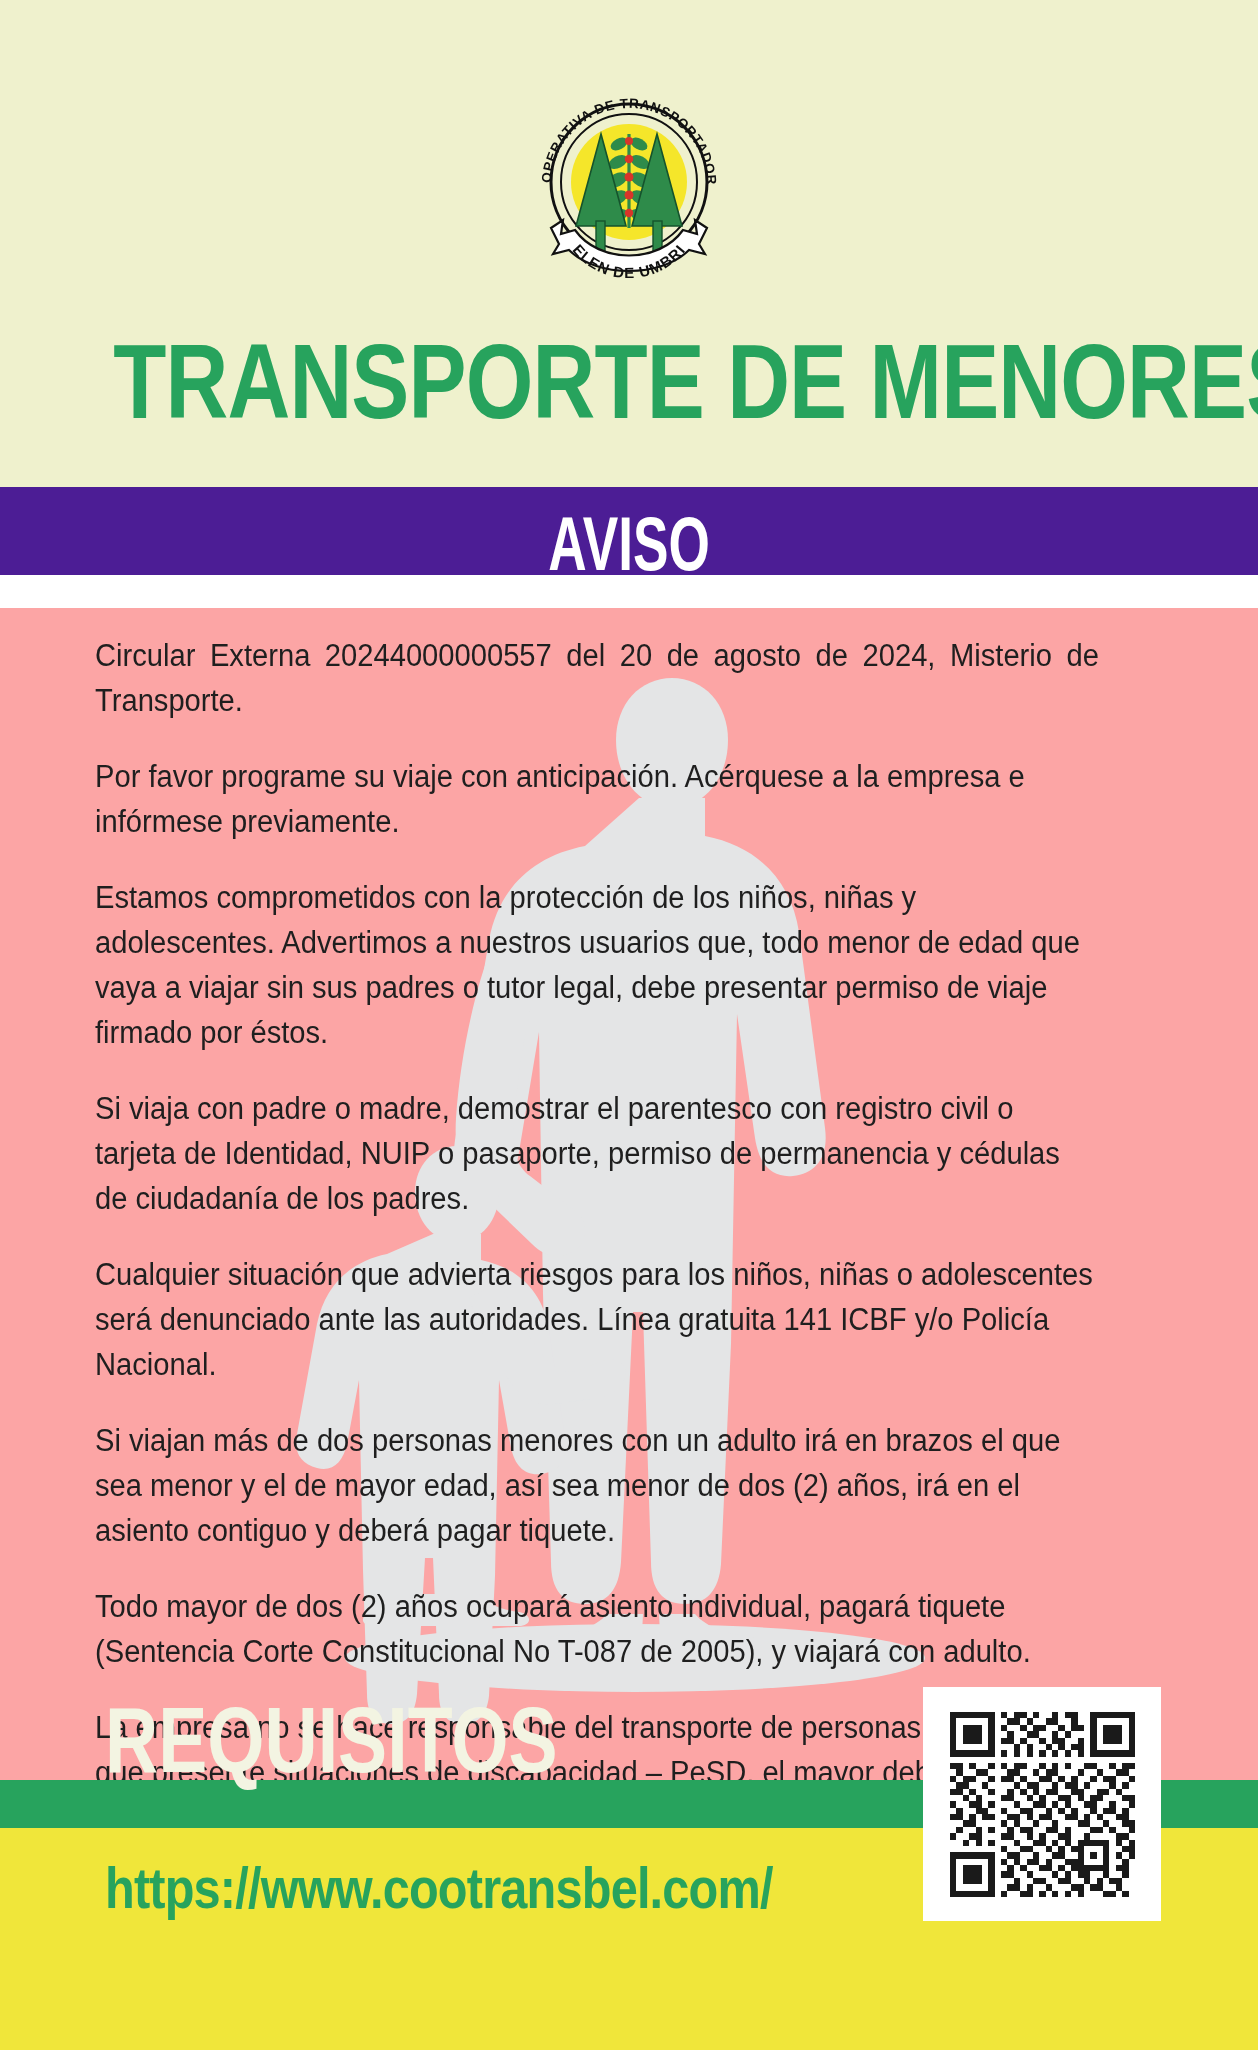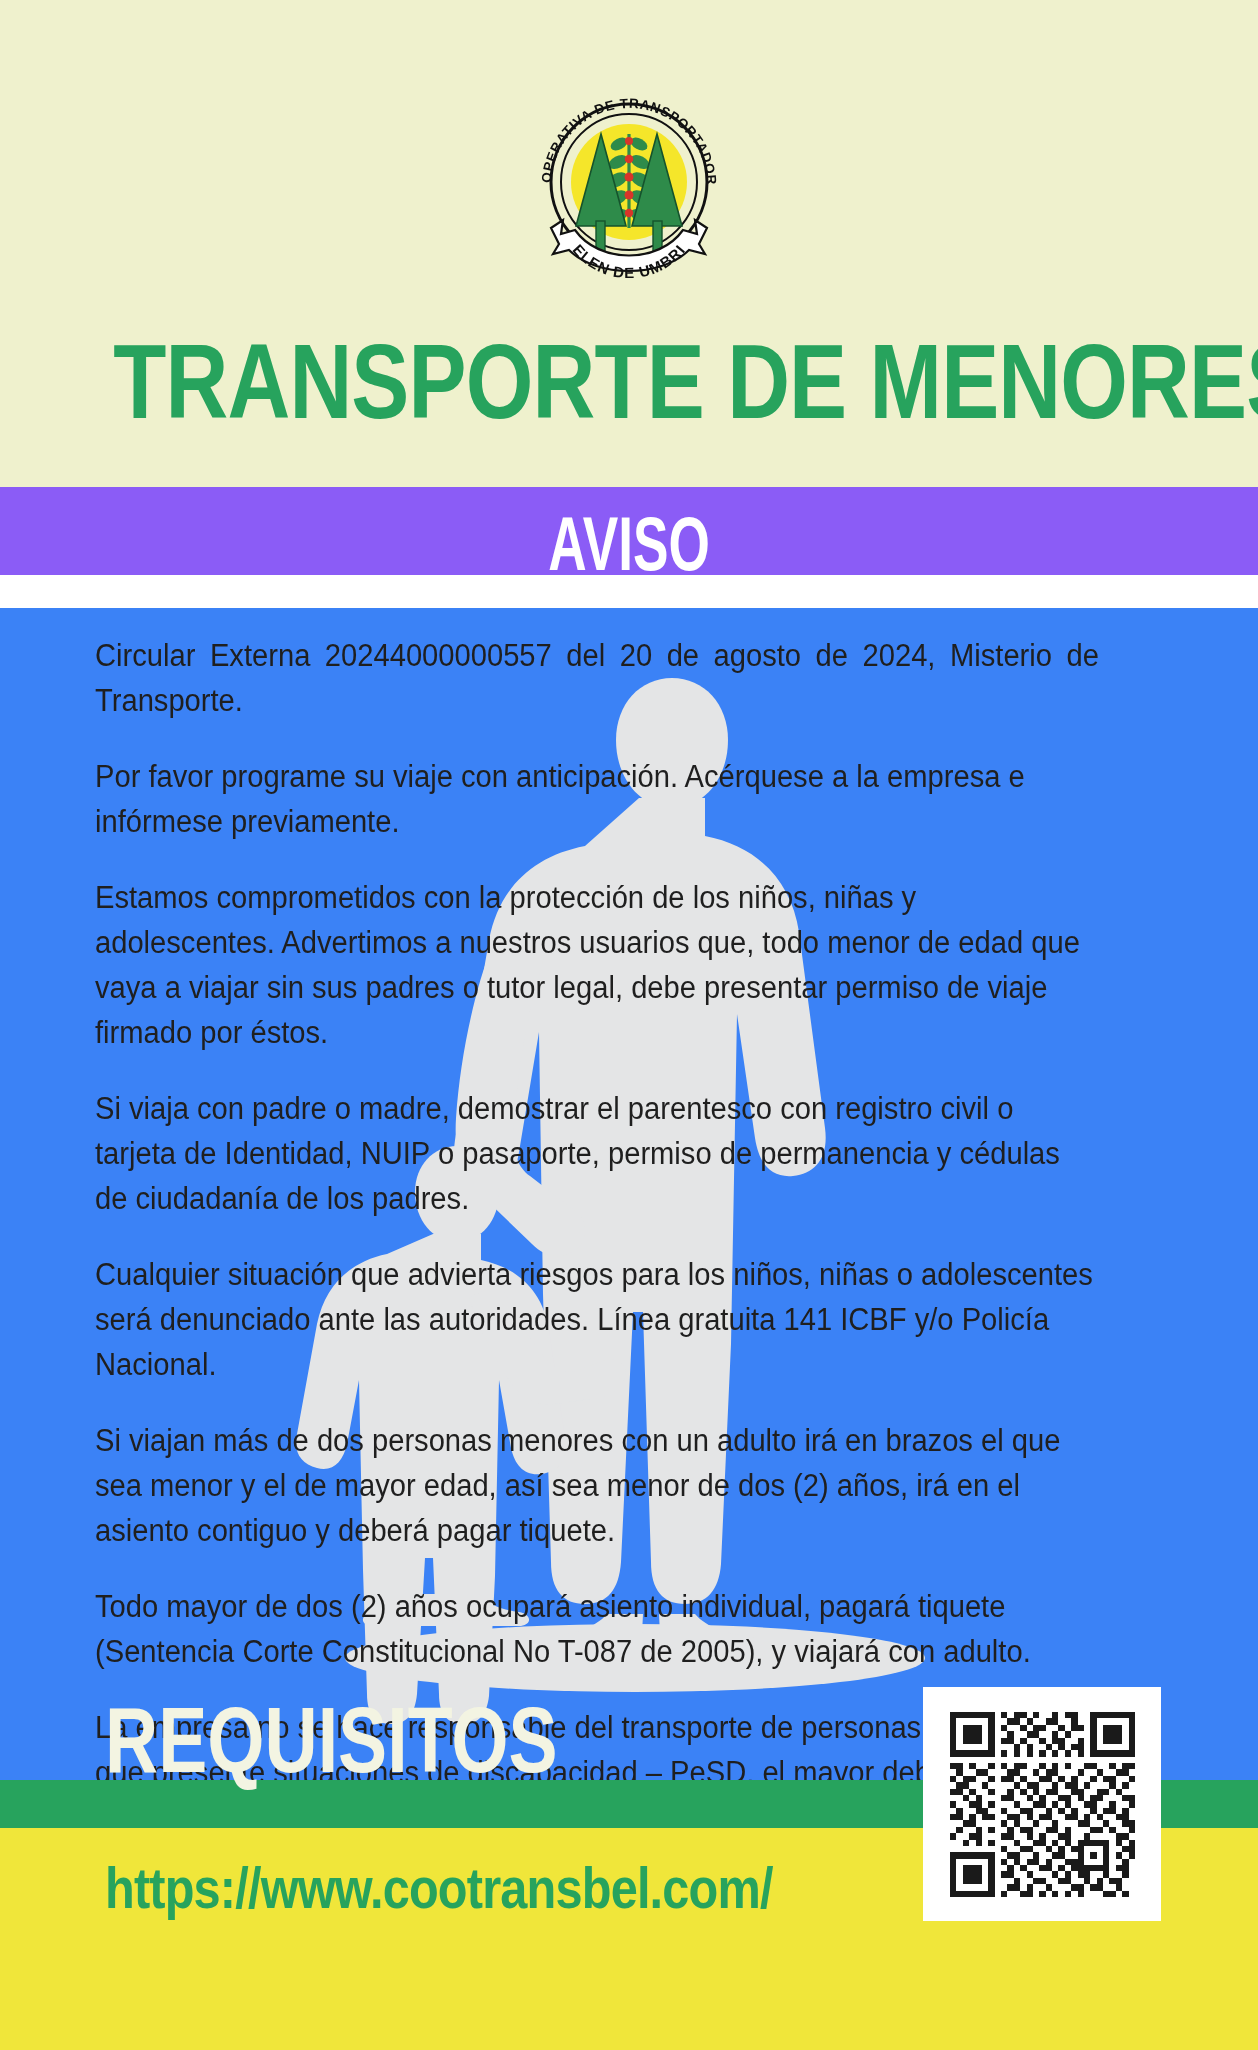--- a/index.html
+++ b/index.html
@@ -56,21 +56,21 @@
     white-space: nowrap;
   }
 
   
   .aviso-band {
     position: absolute;
     left: 0;
     top: 487px;
     width: 1258px;
     height: 88px;
-    background: #8b5cf6;
+    background: #4c1d95;
   }
   .aviso-band .aviso-text {
     position: absolute;
     left: 0;
     top: 14px;
     width: 1258px;
     text-align: center;
     color: #ffffff;
     font-family: "Liberation Sans Narrow", "Liberation Sans", sans-serif;
     font-weight: bold;
@@ -80,21 +80,21 @@
     transform-origin: 50% 50%;
   }
 
   
   .body-area {
     position: absolute;
     left: 0;
     top: 608px;
     width: 1258px;
     height: 1172px;
-    background: #3b82f6;
+    background: #fca5a5;
     overflow: hidden;
   }
   .watermark {
     position: absolute;
     left: 235px;
     top: 40px;
     width: 760px;
     height: 1080px;
     opacity: 1;
     pointer-events: none;

